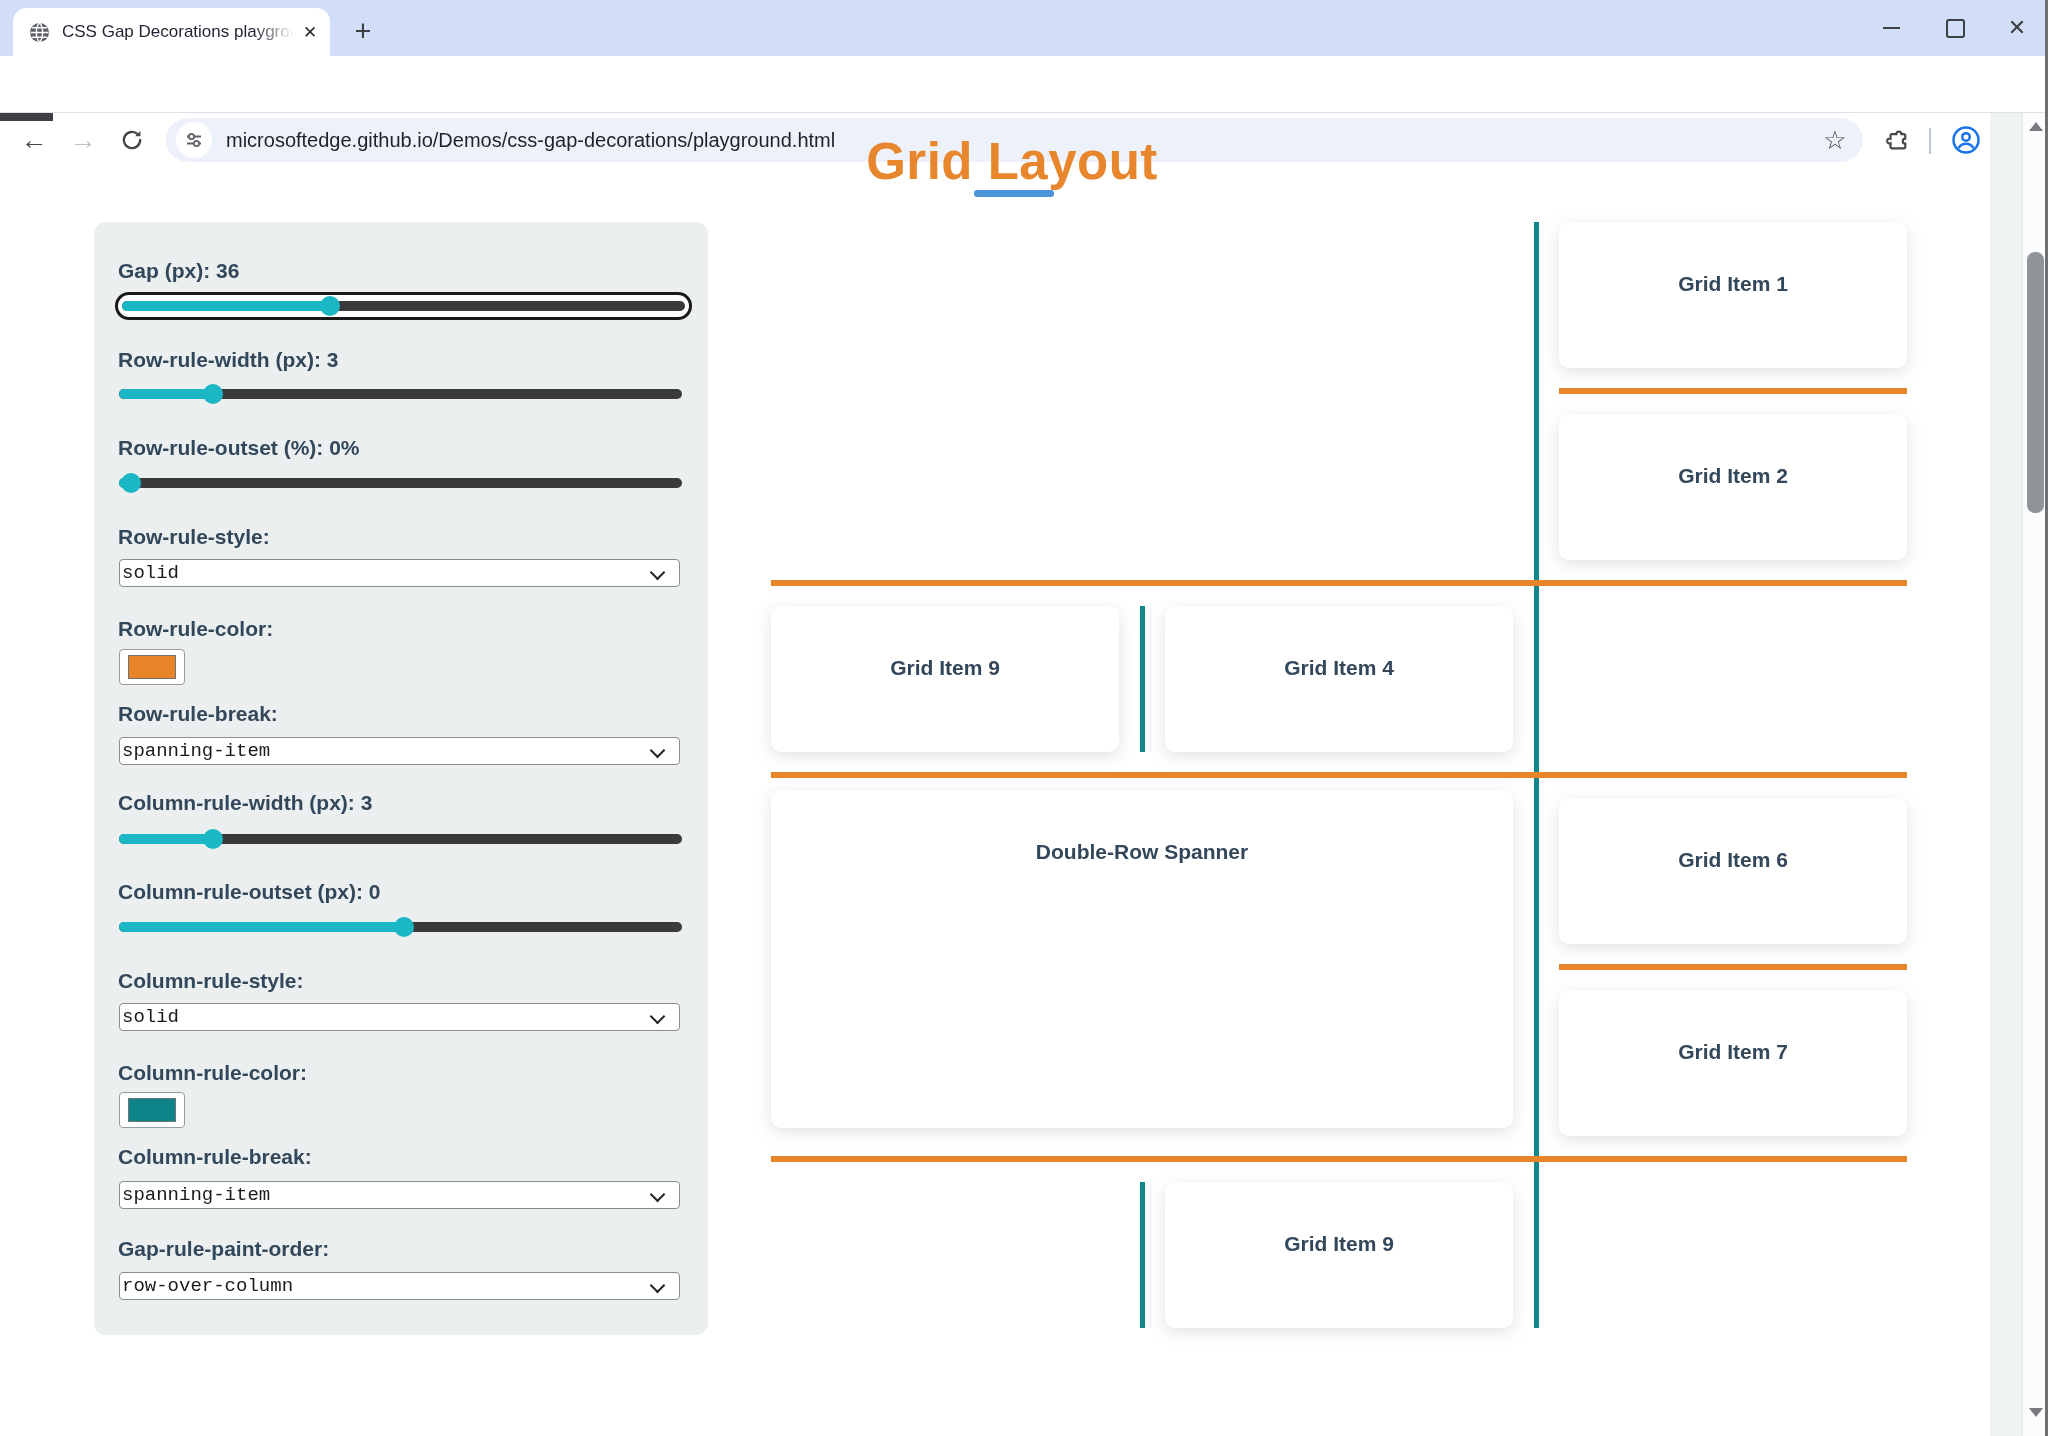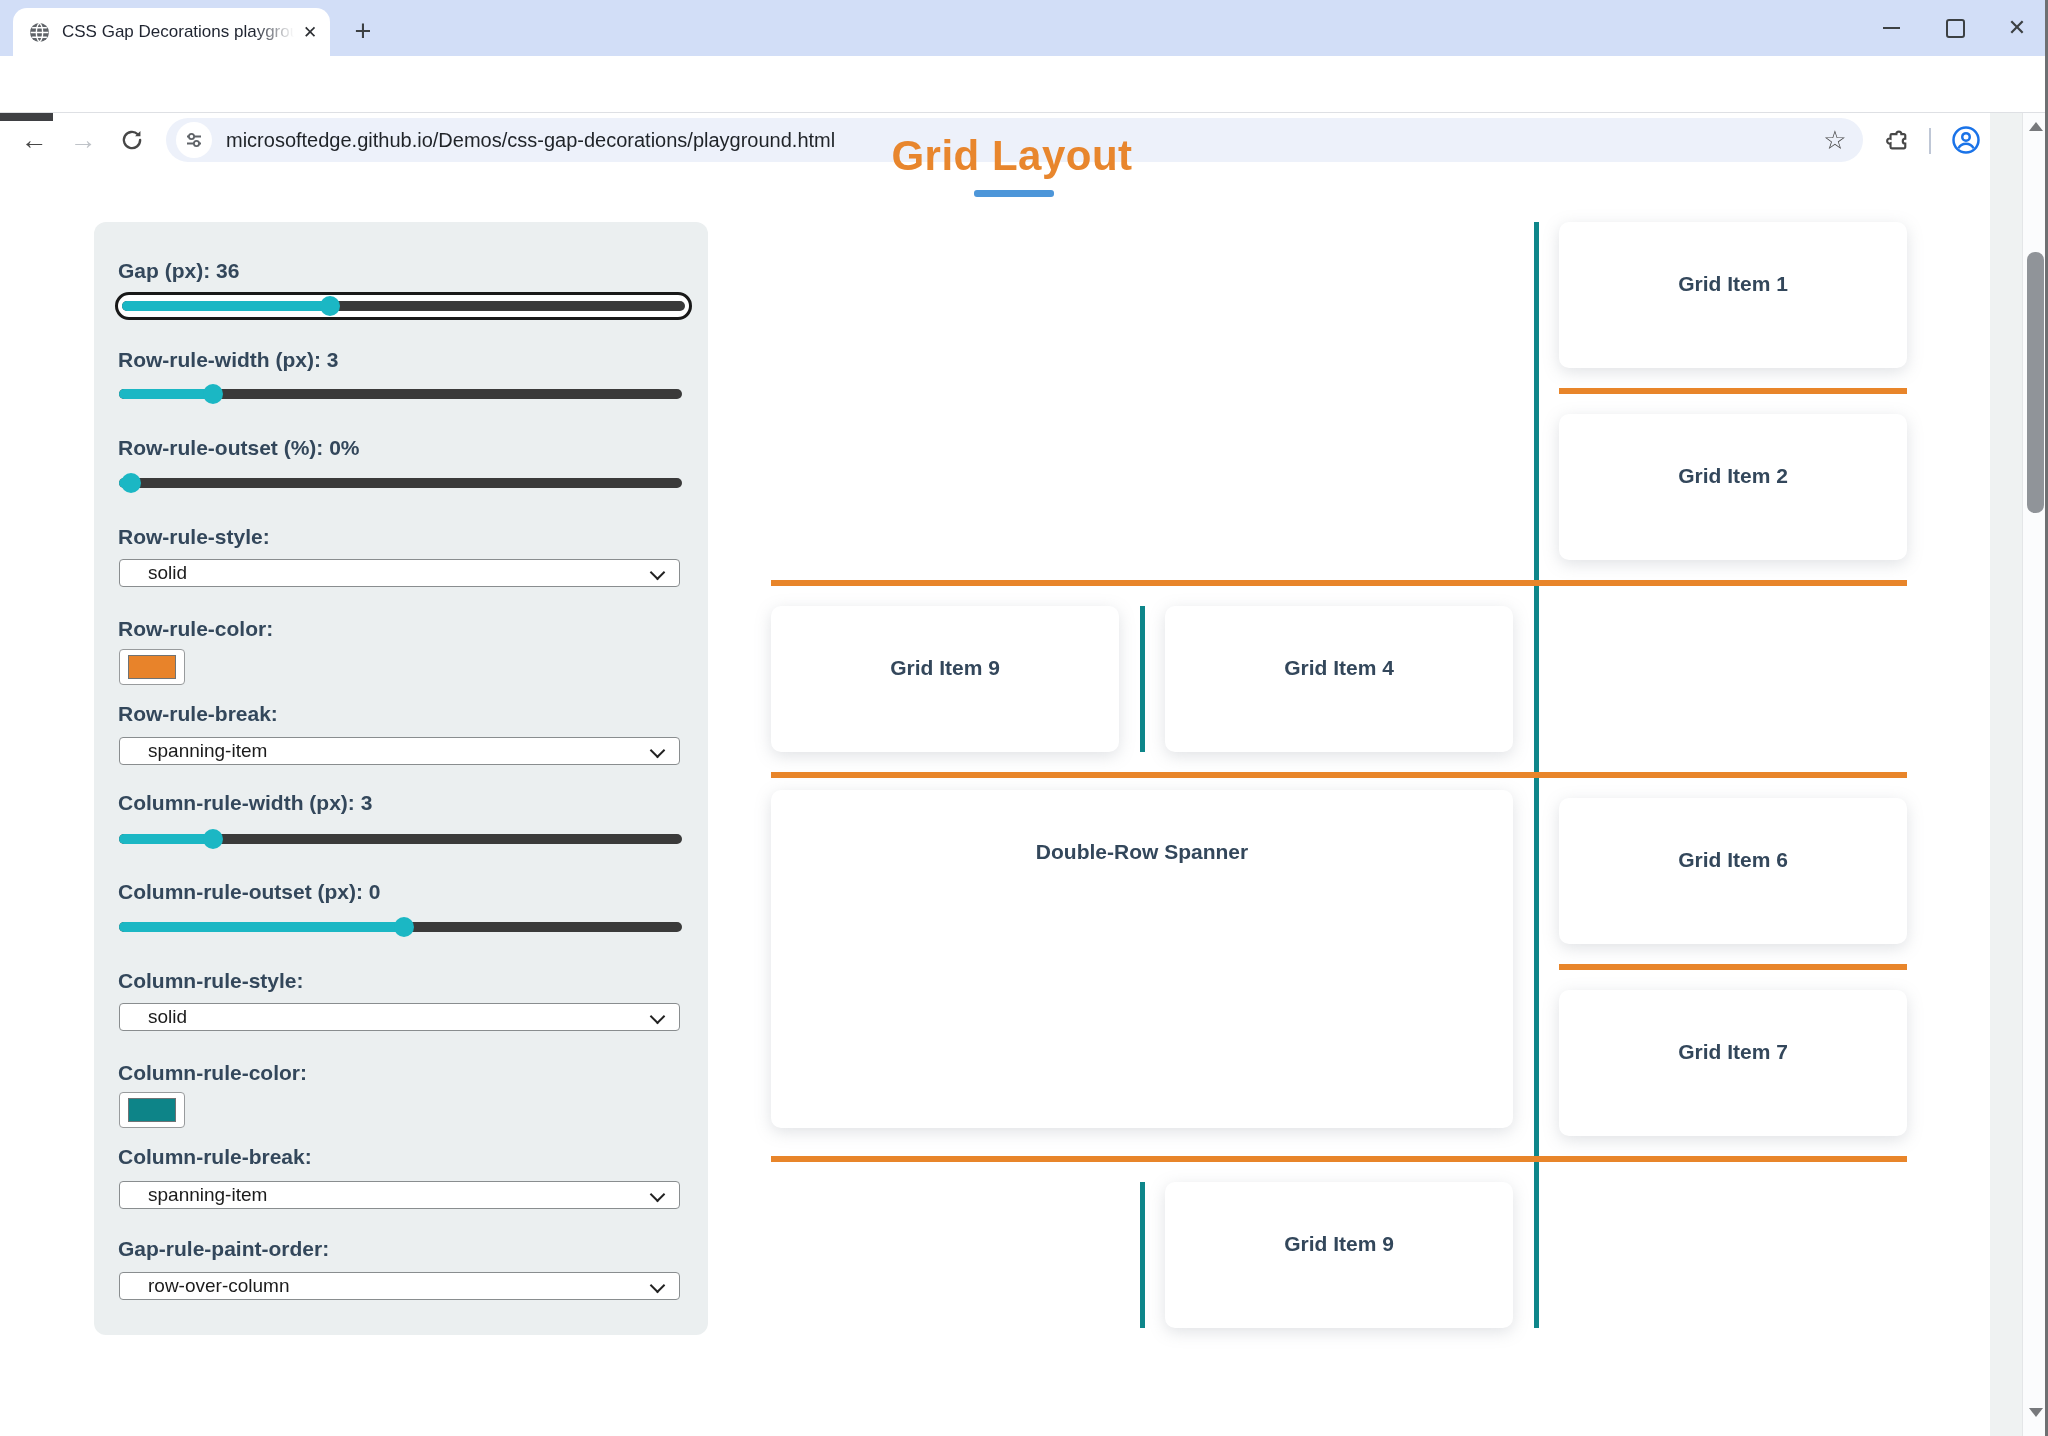--- a/index.html
+++ b/index.html
@@ -38,38 +38,38 @@
        display:flex;align-items:center;justify-content:center;flex:0 0 auto;}
   .url-text{margin-left:14px;font-size:20px;color:#1f2328;flex:1 1 auto;overflow:hidden;white-space:nowrap;}
   .star{width:44px;height:36px;display:flex;align-items:center;justify-content:center;
        font-size:26px;color:#474747;flex:0 0 auto;margin-right:6px;}
   .divider{left:1929px;top:72px;width:2px;height:26px;background:#bfc7d6;}
   .kebab{left:2002px;top:66px;width:30px;height:36px;display:flex;align-items:center;
        justify-content:center;font-size:24px;color:#474747;letter-spacing:0;}
 
   
   .page-sliver{left:0;top:113px;width:53px;height:8px;background:#3f4043;}
-  .page-title{left:762px;top:132px;width:500px;text-align:center;font-size:42px;
+  .page-title{left:762px;top:132px;width:500px;text-align:center;font-size:51px;
        font-weight:700;color:#e8862d;letter-spacing:0.5px;}
   .title-underline{left:974px;top:190px;width:80px;height:7px;background:#4d96d9;border-radius:3px;}
 
   
   .panel{left:94px;top:222px;width:614px;height:1113px;background:#ebeff0;border-radius:12px;}
   .ctl-label{position:absolute;left:24px;font-size:21px;font-weight:700;color:#33475b;white-space:nowrap;}
   .slider{position:absolute;left:25px;width:563px;height:20px;}
   .slider .track{position:absolute;left:0;top:5px;width:100%;height:10px;border-radius:5px;background:#3a3a3a;}
   .slider .fill{position:absolute;left:0;top:5px;height:10px;border-radius:5px;background:#1bb7c4;}
   .slider .thumb{position:absolute;top:0;width:20px;height:20px;border-radius:50%;background:#1bb7c4;}
   .focus-ring{position:absolute;left:21px;width:577px;height:28px;border:3px solid #191919;
        border-radius:16px;background:#ffffff;box-sizing:border-box;}
   .focus-ring .slider{left:4px;top:3px;width:563px;}
   .select{position:absolute;left:25px;width:561px;height:28px;background:#ffffff;
        border:1px solid #898d8f;border-radius:4px;box-sizing:border-box;
        display:flex;align-items:center;font-size:19px;color:#1b1b1b;}
-  .select .sel-text{margin-left:28px;}
+  .select .sel-text{margin-left:2px;font-family:Liberation Mono, monospace;}
   .chevron{position:absolute;right:16px;top:7px;width:9px;height:9px;
        border-right:2.5px solid #222;border-bottom:2.5px solid #222;transform:rotate(45deg);}
   .swatch{position:absolute;left:25px;width:66px;height:36px;background:#ffffff;
        border:1px solid #989b9d;border-radius:4px;box-sizing:border-box;}
   .swatch .chip{position:absolute;left:8px;right:8px;top:5px;bottom:5px;border:1px solid #6f7375;}
 
   
   .grid{left:771px;top:222px;width:1136px;height:1106px;}
   .card{position:absolute;background:#ffffff;border-radius:10px;
        box-shadow:0 4px 16px rgba(130,140,150,0.25);

